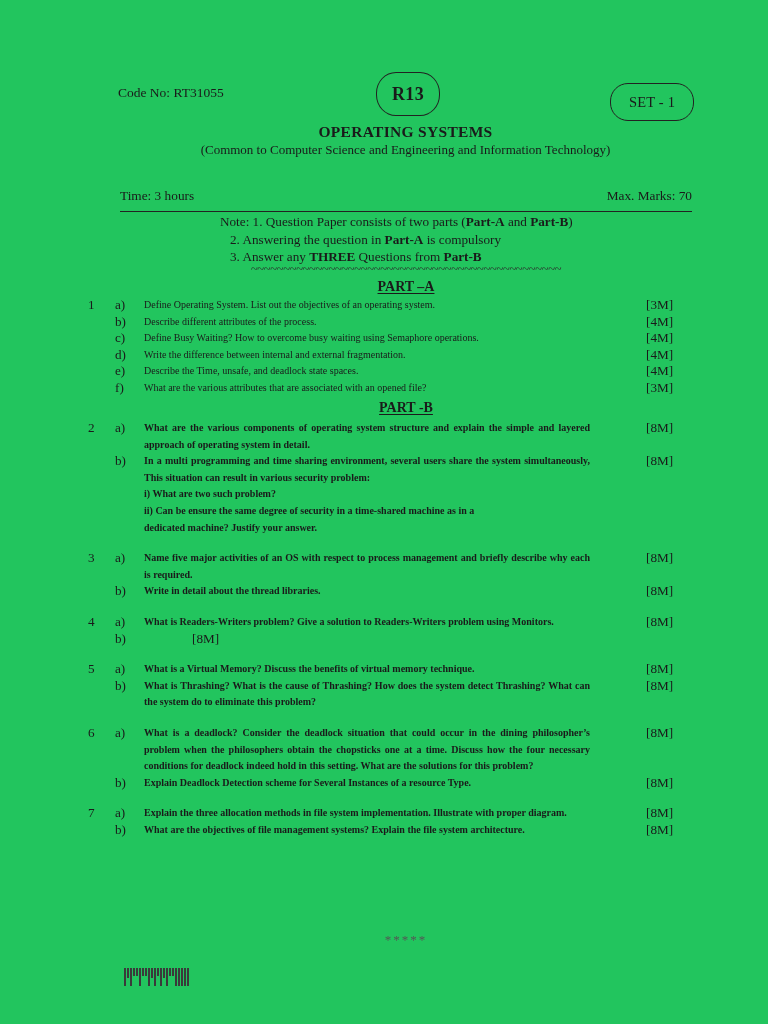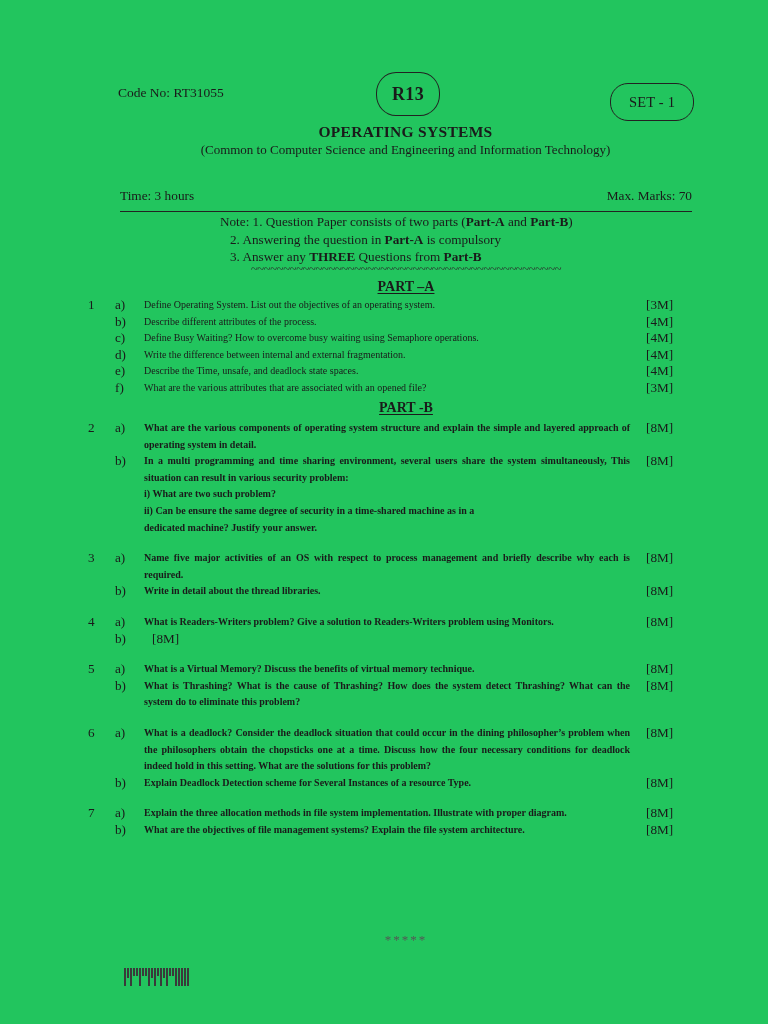--- a/index.html
+++ b/index.html
@@ -189,20 +189,21 @@
     padding-right: 8px;
   }
   .qtext.just { text-align: justify; text-align-last: left; font-weight: bold; }
   .qmark {
     width: 42px;
     flex: 0 0 42px;
     font-size: 13.2px;
     line-height: 16.6px;
     text-align: left;
     padding-left: 8px;
+    margin-left: 40px;
   }
   .sub { display: block; }
 
   
   .stars {
     position: absolute;
     left: 120px;
     top: 932px;
     width: 572px;
     text-align: center;

